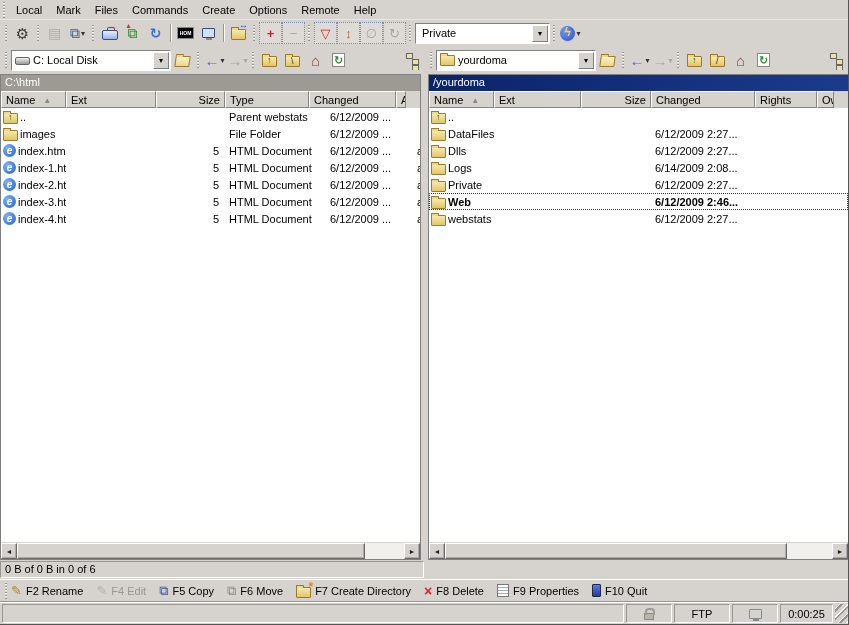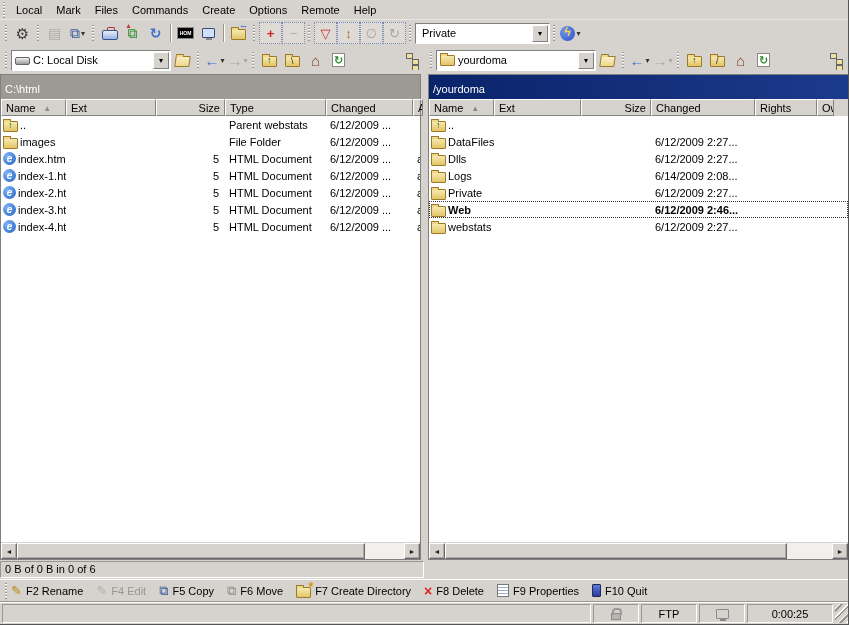--- a/index.html
+++ b/index.html
@@ -75,21 +75,21 @@
 
   
   .ptb-row { height:28px; display:flex; }
   .ptb { width:424px; display:flex; align-items:center; padding:0 2px; }
   .ptb:first-child { width:425px; }
 
   
   .panels { flex:1; display:flex; }
   .panel { width:421px; display:flex; flex-direction:column; border:1px solid #808080; background:#fff; }
   .panel-gap { width:7px; }
-  .pathbar { height:24px; color:#fff; padding:8px 4px 0; white-space:nowrap; overflow:hidden; }
+  .pathbar { height:16px; color:#fff; padding:1px 4px 0; white-space:nowrap; overflow:hidden; }
   .pathbar.active { background:linear-gradient(to right,#0a246a,#1c3a8c); }
   .pathbar.inactive { background:#9c9a92; }
   .grid-header { height:17px; display:flex; background:#d6d3ce; flex:none; }
   .hcell { height:17px; border-top:1px solid #fff; border-left:1px solid #fff; border-right:1px solid #848484; border-bottom:1px solid #848484; padding:1px 4px 0 4px; white-space:nowrap; overflow:hidden; display:flex; align-items:center; flex:none; }
   .hcell.r { justify-content:flex-end; }
   .sort-arrow { font-size:8px; color:#8a8a8a; margin-left:8px; }
   .grid-rows { flex:1; background:#fff; overflow:hidden; }
   .frow { height:17px; display:flex; align-items:center; }
   .frow.focused { outline:1px dotted #333; outline-offset:-1px;font-weight:bold; }
   .cell { height:17px; display:flex; align-items:center; padding:0 2px 0 2px; white-space:nowrap; overflow:hidden; flex:none; }
@@ -303,21 +303,21 @@
           <div class="hcell " style="width:65px">
             <span>Name</span>
             <span class="sort-arrow">▲</span>
           </div>
           <div class="hcell " style="width:90px">
             <span>Ext</span>
           </div>
           <div class="hcell r" style="width:69px">
             <span>Size</span>
           </div>
-          <div class="hcell " style="width:101px">
+          <div class="hcell " style="width:84px">
             <span>Type</span>
           </div>
           <div class="hcell " style="width:87px">
             <span>Changed</span>
           </div>
           <div class="hcell " style="width:9px">
             <span>Attr</span>
           </div>
         </div>
       <div class="grid-rows" id="left-rows">
@@ -700,17 +700,17 @@
 
   <div class="statusbar">
     <span class="scell grow"></span>
     <span class="scell" style="width:46px">
         <span class="ico-lock"></span>
       </span>
     <span class="scell" style="width:56px">FTP</span>
     <span class="scell" style="width:46px">
         <span class="ico-screen"></span>
       </span>
-    <span class="scell" style="width:86px">0:00:25</span>
+    <span class="scell" style="width:53px">0:00:25</span>
     <span class="scell resize-grip"></span>
   </div>
 
 </div>
 
 </body></html>

